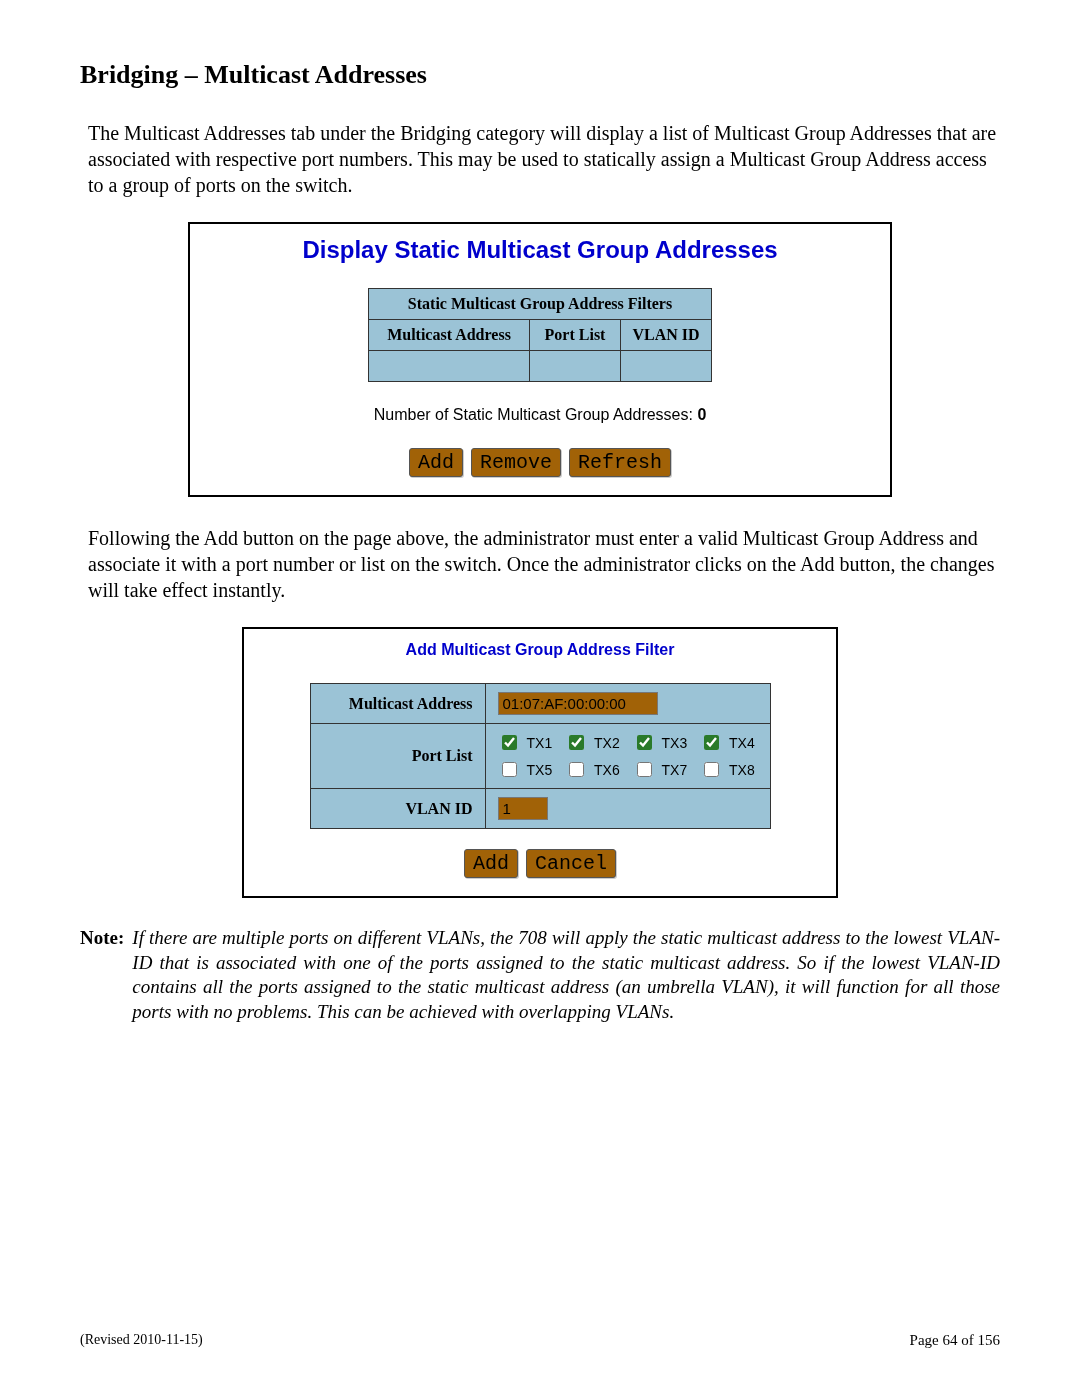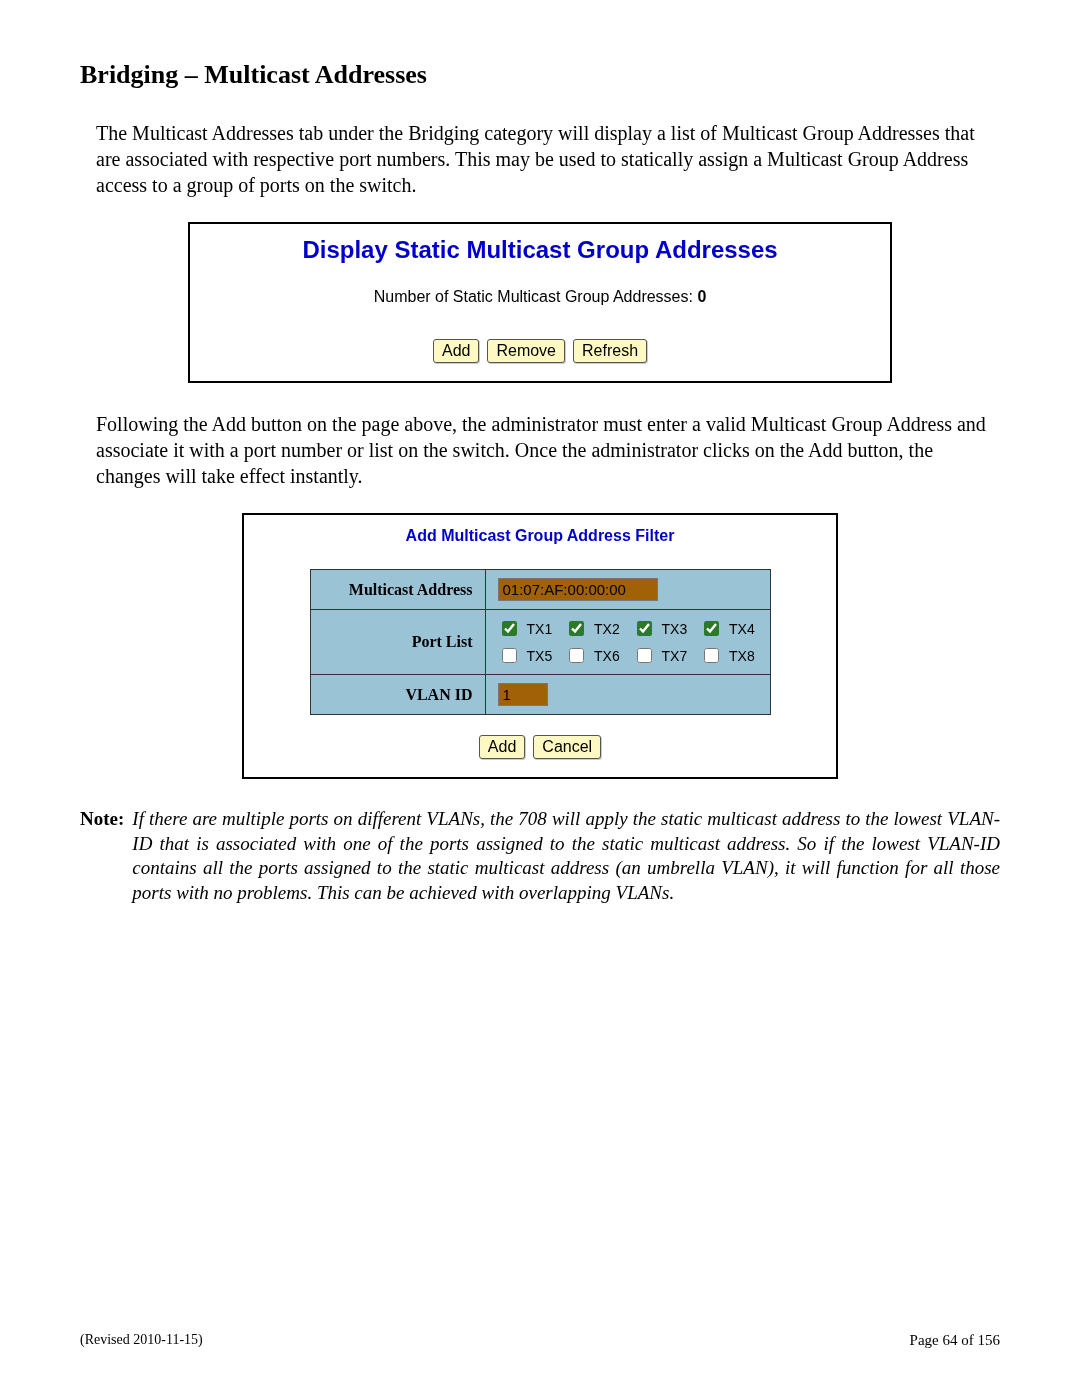--- a/index.html
+++ b/index.html
@@ -17,21 +17,21 @@
     padding: 60px 80px 0 80px;
   }
   h2.section-title {
     font-size: 26px;
     font-weight: bold;
     margin: 0 0 30px 0;
   }
   p.body-text {
     font-size: 20px;
     line-height: 1.3;
-    margin: 0 0 24px 16px;
+    margin: 0 0 24px 8px;
     text-align: left;
   }
   .panel-frame {
     border: 2px solid #000;
     margin: 0 auto 28px auto;
     background: #fff;
     text-align: center;
     padding: 12px 10px 18px 10px;
   }
   .panel-1 {
@@ -68,29 +68,29 @@
   table.data-table th {
     font-weight: bold;
   }
   table.data-table thead tr:first-child th {
     font-size: 16px;
     font-weight: bold;
   }
   .status-line {
     font-family: Verdana, Geneva, sans-serif;
     font-size: 16px;
-    margin-bottom: 33px;
+    margin-bottom: 24px;
   }
   .status-line b {
     font-weight: bold;
   }
   .btn {
-    font-family: Liberation Sans, sans-serif;
-    font-size: 16px;
-    background: #fef9c3;
+    font-family: Liberation Mono, monospace;
+    font-size: 20px;
+    background: #a16207;
     border: 1px solid #555;
     border-radius: 3px;
     padding: 2px 8px;
     margin: 0 2px;
     cursor: pointer;
     box-shadow: 1px 1px 0 #ccc;
   }
   
   table.form-table {
     border-collapse: collapse;
@@ -170,20 +170,39 @@
 <body>
 
 <div class="page">
   <h2 class="section-title">Bridging – Multicast Addresses</h2>
 
   <p class="body-text">The Multicast Addresses tab under the Bridging category will display a list of Multicast Group Addresses that are associated with respective port numbers.  This may be used to statically assign a Multicast Group Address access to a group of ports on the switch.</p>
 
   <div class="panel-frame panel-1">
     <span class="panel-title">Display Static Multicast Group Addresses</span>
 
+    <table class="data-table">
+      <thead>
+        <tr>
+          <th colspan="3">Static Multicast Group Address Filters</th>
+        </tr>
+        <tr>
+          <th style="width:140px">Multicast Address</th>
+          <th style="width:70px">Port List</th>
+          <th style="width:70px">VLAN ID</th>
+        </tr>
+      </thead>
+      <tbody>
+        <tr>
+          <td>&nbsp;</td>
+            <td>&nbsp;</td>
+            <td>&nbsp;</td>
+        </tr>
+      </tbody>
+    </table>
 
     <div class="status-line">
       <span>Number of Static Multicast Group Addresses: </span><b>0</b>
     </div>
 
     <div>
       <button class="btn">Add</button>
       <button class="btn">Remove</button>
       <button class="btn">Refresh</button>
     </div>

